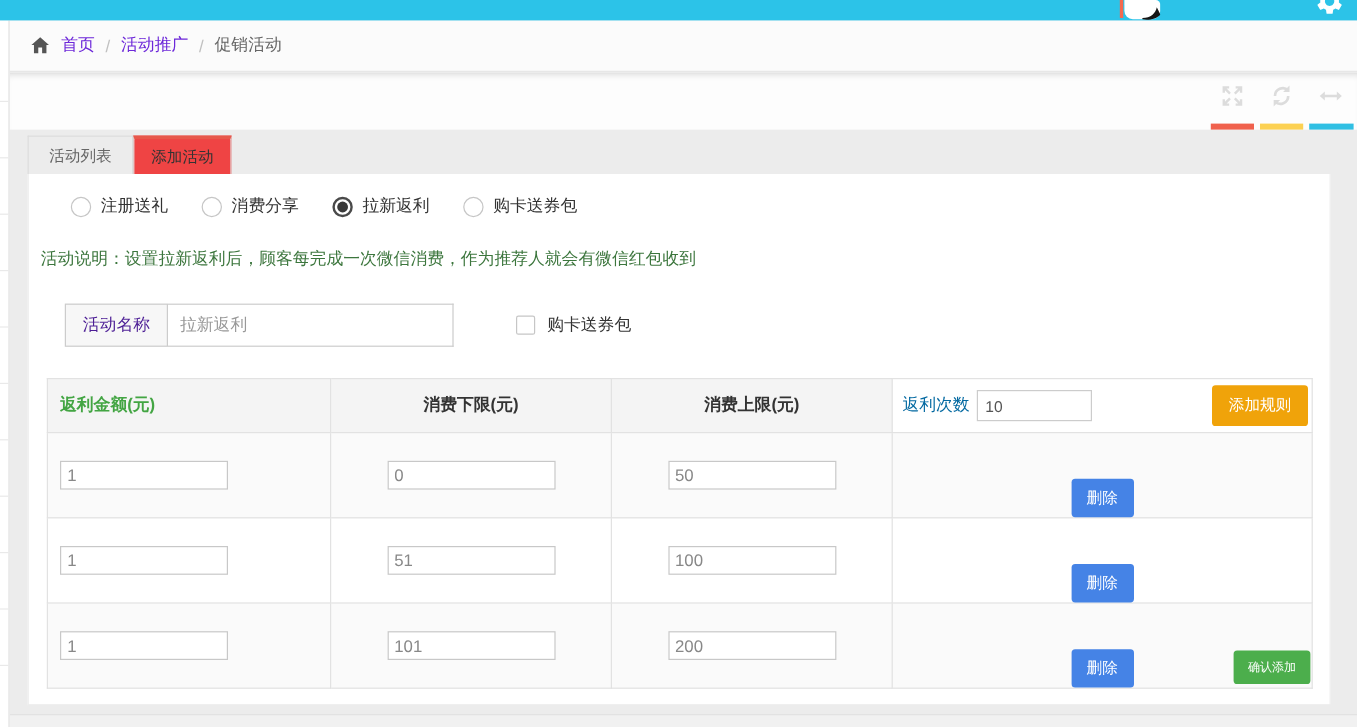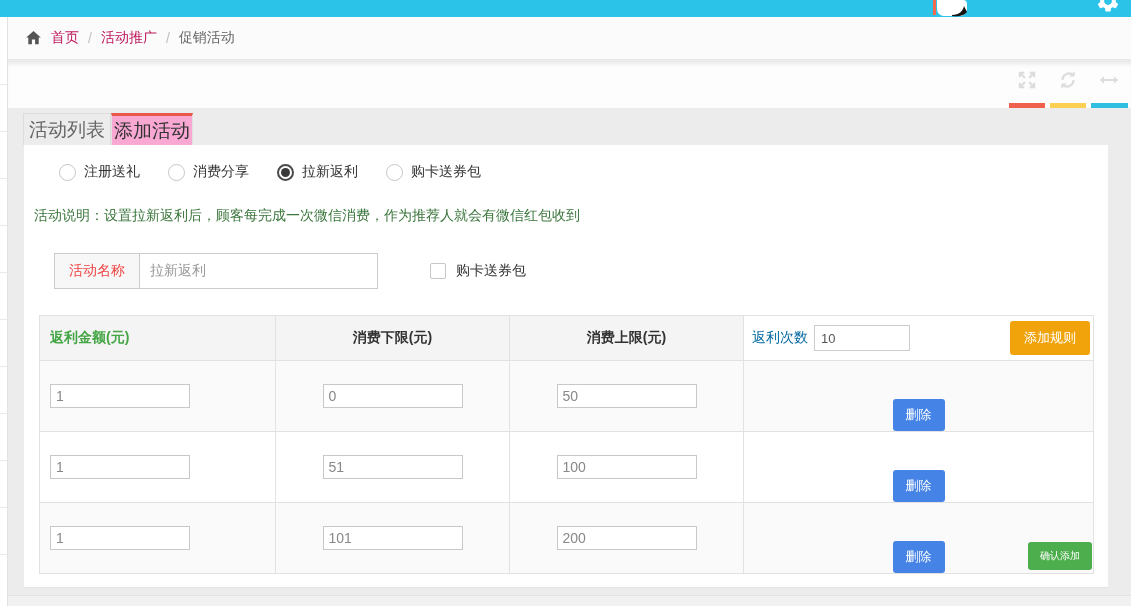--- a/index.html
+++ b/index.html
@@ -18,53 +18,53 @@
   .sliver { position:absolute; left:0; top:17px; width:8px; height:589px; background:#fff; border-right:1px solid #e2e2e2; z-index:5; }
   .sliver i { position:absolute; left:0; width:7px; height:1px; background:#e9e9e9; display:block; }
   .sliver i:nth-child(1){top:67px}.sliver i:nth-child(2){top:114px}.sliver i:nth-child(3){top:161px}
   .sliver i:nth-child(4){top:208px}.sliver i:nth-child(5){top:255px}.sliver i:nth-child(6){top:302px}
   .sliver i:nth-child(7){top:349px}.sliver i:nth-child(8){top:396px}.sliver i:nth-child(9){top:443px}
   .sliver i:nth-child(10){top:490px}.sliver i:nth-child(11){top:537px}
   
   .crumbbar { position:absolute; left:8px; top:17px; width:1123px; height:43px; background:#fbfbfb;
     border-bottom:1px solid #e7e7e7; display:flex; align-items:center; padding-left:17px; }
   .crumbbar .home { display:inline-flex; align-items:center; margin-right:9px; cursor:pointer; }
-  .crumb-link { color:#be185d; text-decoration:none; cursor:pointer;text-align:center; }
+  .crumb-link { color:#6d28d9; text-decoration:none; cursor:pointer;text-align:center; }
   .crumb-sep { color:#c0c0c0; margin:0 9px; }
   .crumb-current { color:#666; }
   
   .toolstrip { position:absolute; left:8px; top:61px; width:1123px; height:47px; background:#fdfdfd;
     box-shadow: inset 0 5px 6px -4px rgba(0,0,0,.14); }
   .toolstrip .tool-icons { position:absolute; top:8px; right:11px; display:flex; gap:19px; }
   .tool-icons span { width:22px; height:22px; display:inline-flex; align-items:center; justify-content:center; cursor:pointer; }
   .ubar { position:absolute; bottom:0; width:36px; height:5px; }
   .ubar.r { left:1001px; } .ubar.y { left:1042px; } .ubar.c { left:1083px; width:37px; }
   
   .card { position:absolute; left:23px; top:113px; width:1086px; height:475px; }
   .tabs { display:flex; height:32px; }
-  .tab { display:flex; align-items:center; justify-content:center; font-size:19px; cursor:pointer; }
+  .tab { display:flex; align-items:center; justify-content:center; font-size:13px; cursor:pointer; }
   .tab.inactive { width:88px; background:#ececec; border:1px solid #dcdcdc; border-bottom:none; color:#666; }
-  .tab.active { width:82px; background:#f9a8d4; border-top:3px solid #e7584b; border-left:1px solid #e2e2e2;
+  .tab.active { width:82px; background:#ef4444; border-top:3px solid #e7584b; border-left:1px solid #e2e2e2;
     border-right:1px solid #e2e2e2; color:#333; position:relative; z-index:2; }
   .panel { position:relative; background:#fff; height:443px; border-left:1px solid #ececec;
     border-right:1px solid #ececec; border-bottom:1px solid #e4e4e4;text-decoration:underline; }
   
   .radio-row { position:absolute; top:18px; left:35px; display:flex; gap:28px; }
   .radio-item { display:inline-flex; align-items:center; gap:8px; cursor:pointer; }
   .radio-circle { width:17px; height:17px; border-radius:50%; border:1px solid #c6c6c6; background:#fff; position:relative; flex:0 0 17px; }
   .radio-item.selected .radio-circle { border:2px solid #4a4a4a; }
   .radio-item.selected .radio-circle::after { content:""; position:absolute; left:50%; top:50%; width:9px; height:9px;
     margin:-4.5px 0 0 -4.5px; border-radius:50%; background:#3a3a3a; }
   
   .desc { position:absolute; top:62px; left:10px; color:#3c763d; font-size:14px; }
   
   .form-row { position:absolute; top:108px; left:30px; display:flex; align-items:center; }
   .input-group { display:flex; }
   .ig-label { width:86px; height:36px; background:#f7f7f7; border:1px solid #ccc; display:flex;
-    align-items:center; justify-content:center; color:#ef4444; }
+    align-items:center; justify-content:center; color:#4c1d95; }
   .ig-input { width:238px; height:36px; border:1px solid #ccc; border-left:none; padding:0 10px;
     color:#999; font-size:14px; outline:none; font-family:inherit; }
   .checkbox-wrap { display:inline-flex; align-items:center; gap:10px; margin-left:52px; cursor:pointer; }
   .checkbox { width:16px; height:16px; border:1px solid #c6c6c6; border-radius:2px; background:#fff; flex:0 0 16px; }
   
   .rules { position:absolute; top:170px; left:15px; width:1055px; border-collapse:collapse; table-layout:fixed; }
   .rules th, .rules td { border:1px solid #e2e2e2; }
   .rules thead th { height:45px; background:#f4f4f4; font-weight:bold; font-size:14px; color:#333; text-align:center; }
   .rules thead th.th-green { text-align:left; padding-left:10px; color:#43a543; }
   .rules thead th.th-actions { background:#fff; font-weight:normal; }

